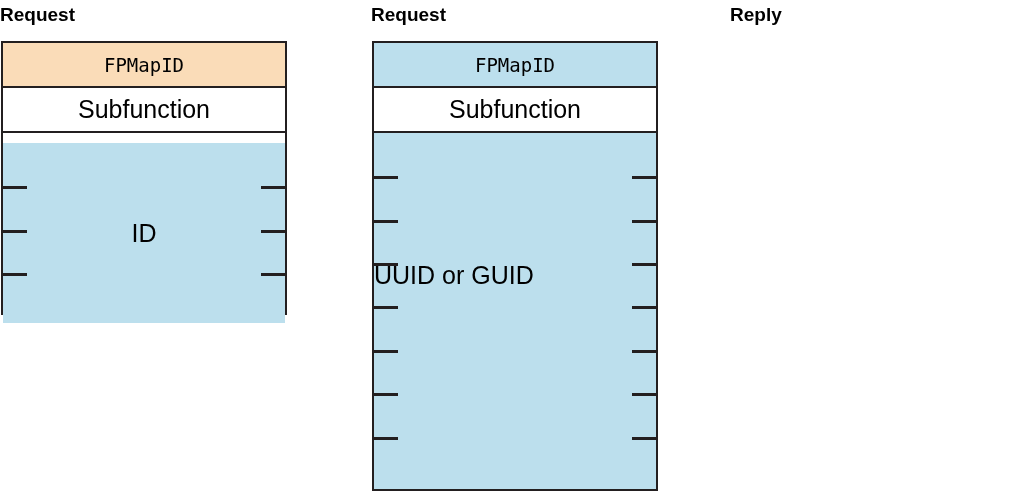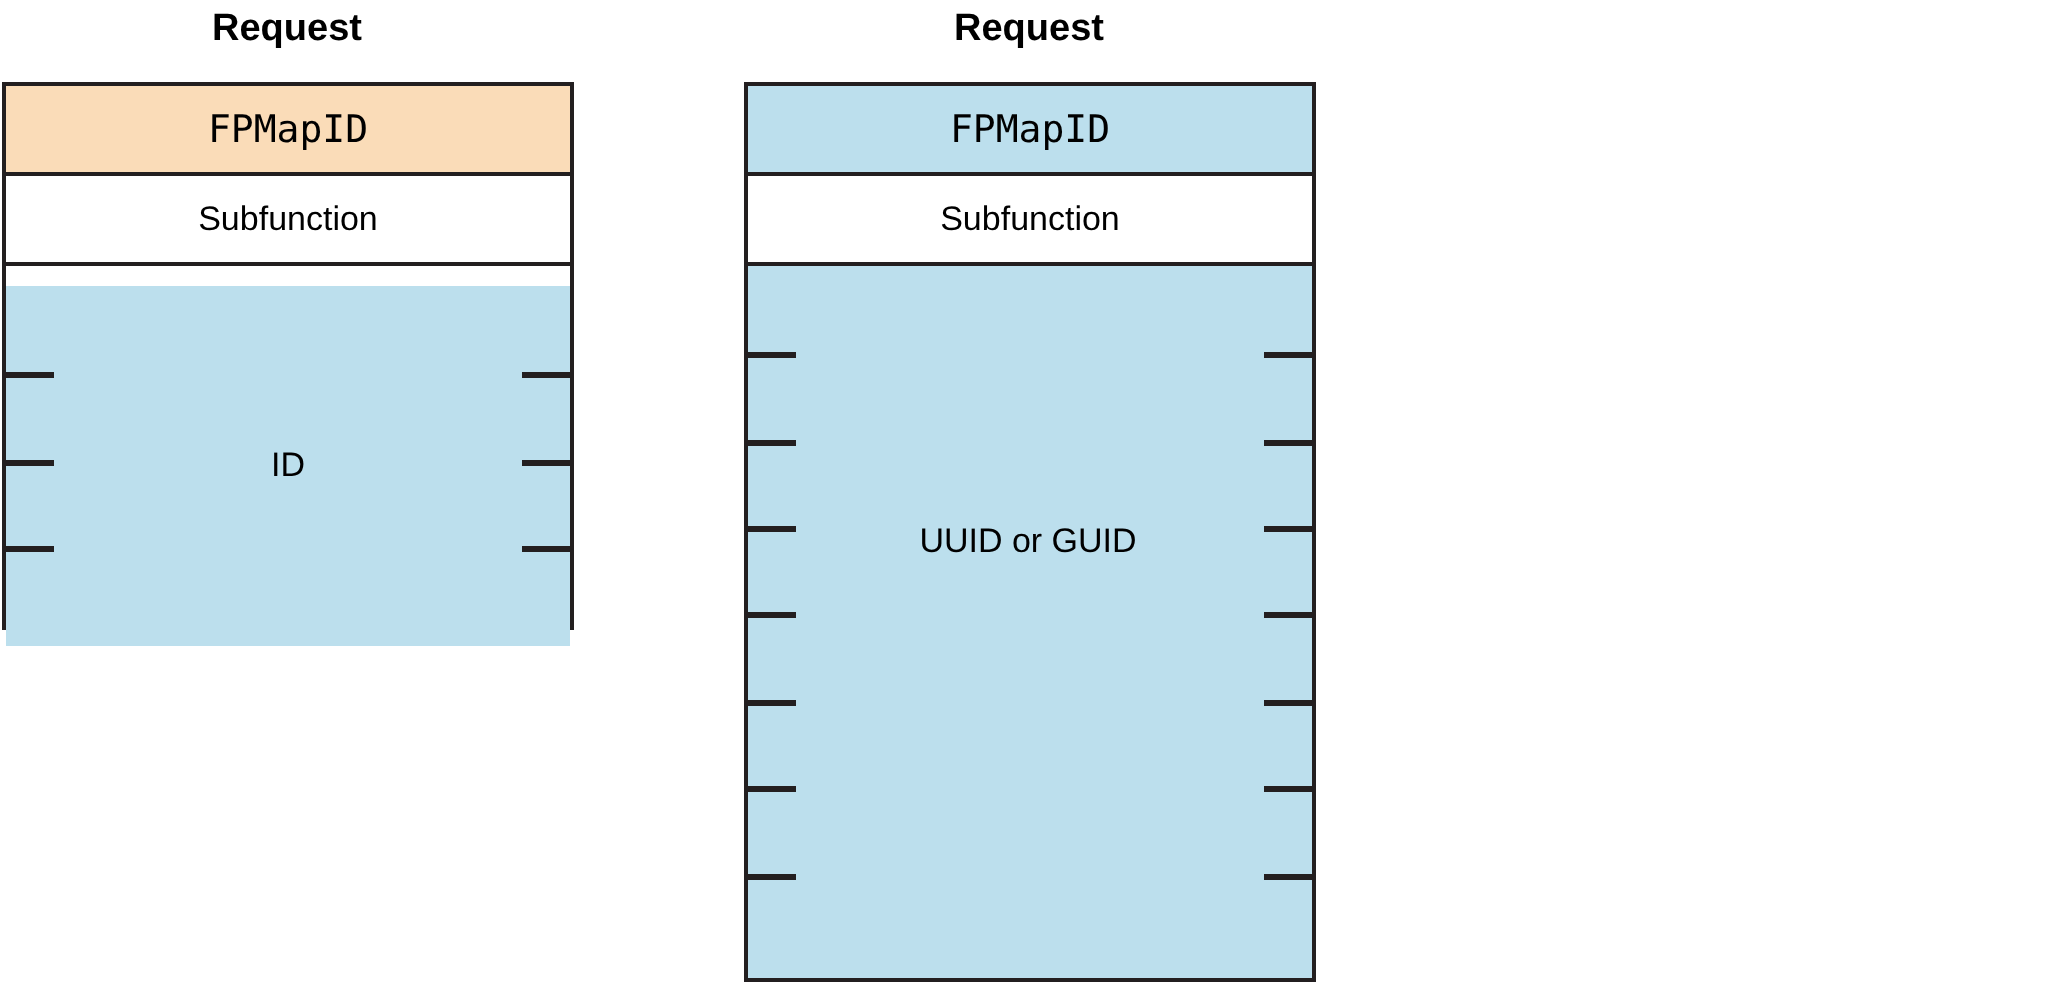--- a/index.html
+++ b/index.html
@@ -22,21 +22,21 @@
     height: 494px;
   }
 
   
   .col-title {
     position: absolute;
     font-family: "Liberation Sans", sans-serif;
     font-weight: bold;
     font-size: 19px;
     color: #000000;
-    text-align: center;
+    text-align: left;
     line-height: 26px;
     white-space: nowrap;
   }
 
   
   .packet {
     position: absolute;
     box-sizing: border-box;
     border: 2px solid #231f20;
     background: #ffffff;
@@ -50,36 +50,35 @@
     display: flex;
     align-items: center;
     justify-content: center;
     color: #000000;
     border-bottom: 2px solid #231f20;
   }
   .field:last-child { border-bottom: none; }
 
   .field-label {
     display: block;
-    text-align: center;
     white-space: nowrap;
   }
 
   .fill-peach { background: #fadcb8; }
   .fill-blue  { background: #bcdfed; }
   .fill-white { background: #ffffff; }
 
   .mono {
     font-family: "DejaVu Sans Mono", "Liberation Mono", monospace;
     font-size: 19px;
     letter-spacing: 0px;
   }
   .sans {
     font-family: "Liberation Sans", sans-serif;
-    font-size: 17px;
+    font-size: 25px;
   }
 
   
   .tick {
     position: absolute;
     height: 0;
     border-top: 3px solid #231f20;
     width: 24px;
   }
   .tick.left  { left: 0; }
@@ -154,15 +153,16 @@
       <span class="tick right" style="top:173px;"></span>
       <span class="tick left" style="top:217px;"></span>
       <span class="tick right" style="top:217px;"></span>
       <span class="tick left" style="top:260px;"></span>
       <span class="tick right" style="top:260px;"></span>
       <span class="tick left" style="top:304px;"></span>
       <span class="tick right" style="top:304px;"></span>
     </div>
   </div>
 
+  <div class="col-title" style="left:730px; top:2px; width:294px;">Reply</div>
 
 
 </div>
 
 </body></html>

